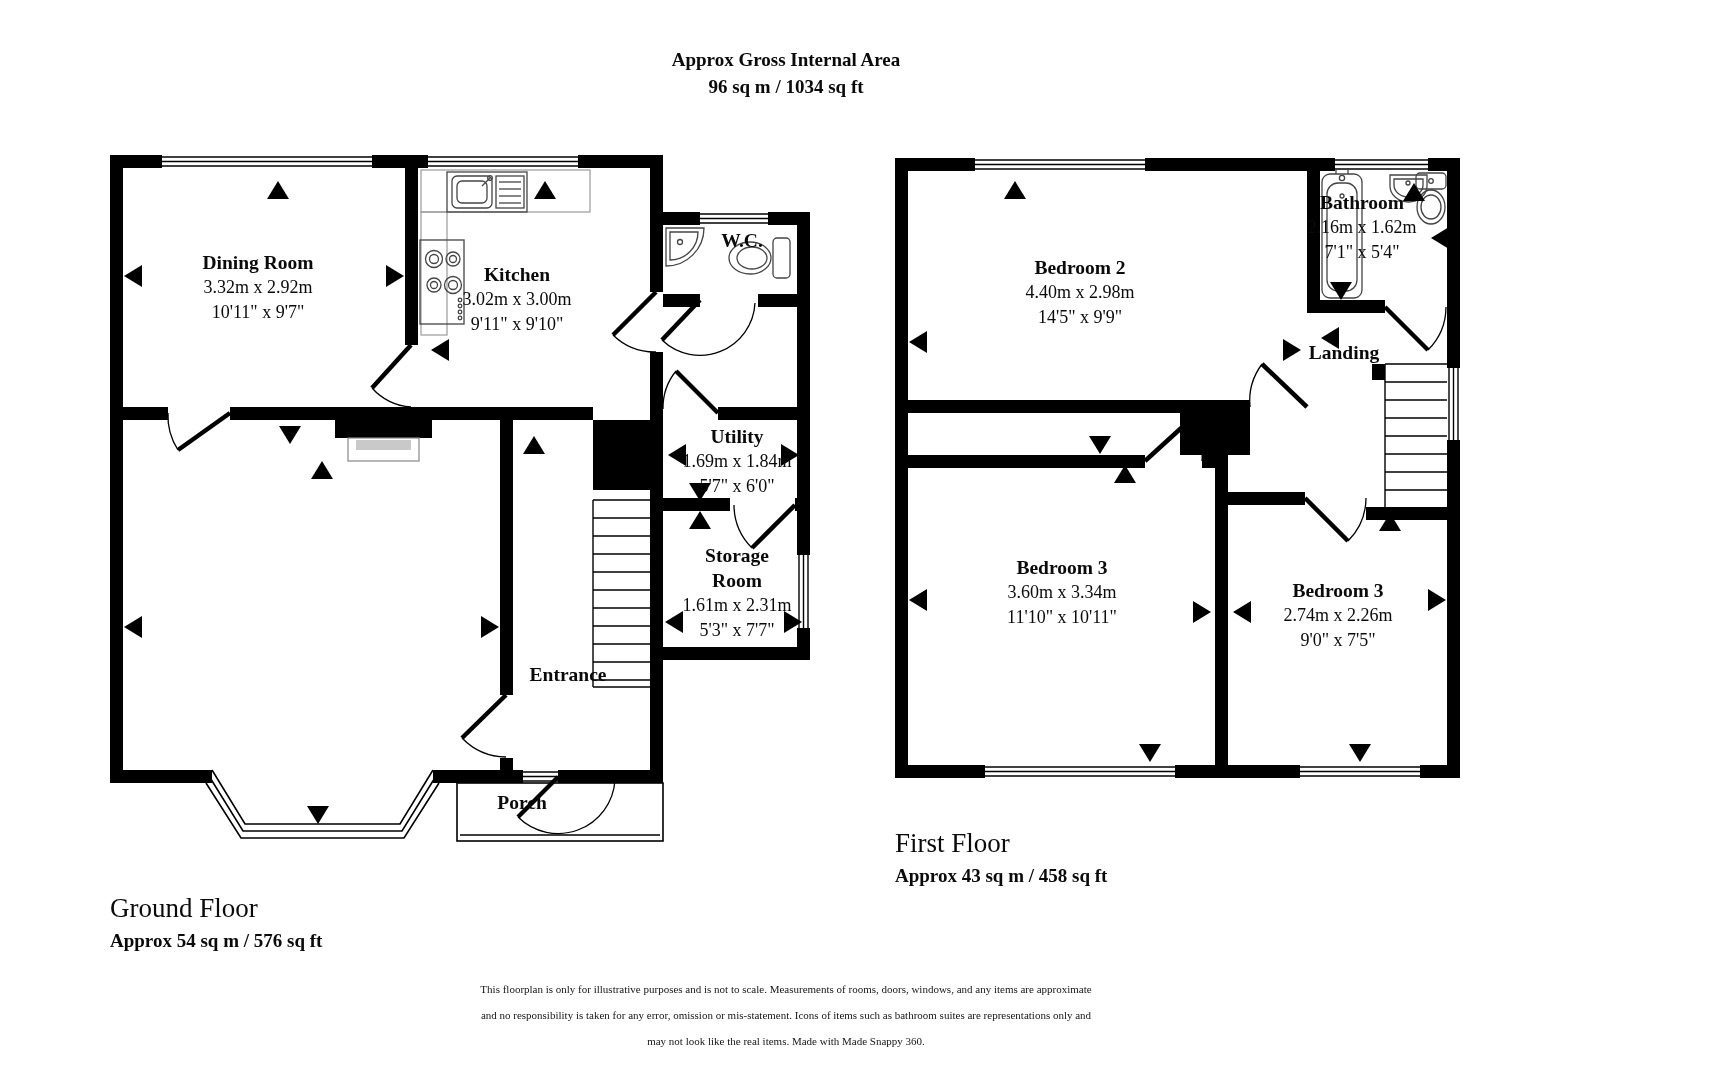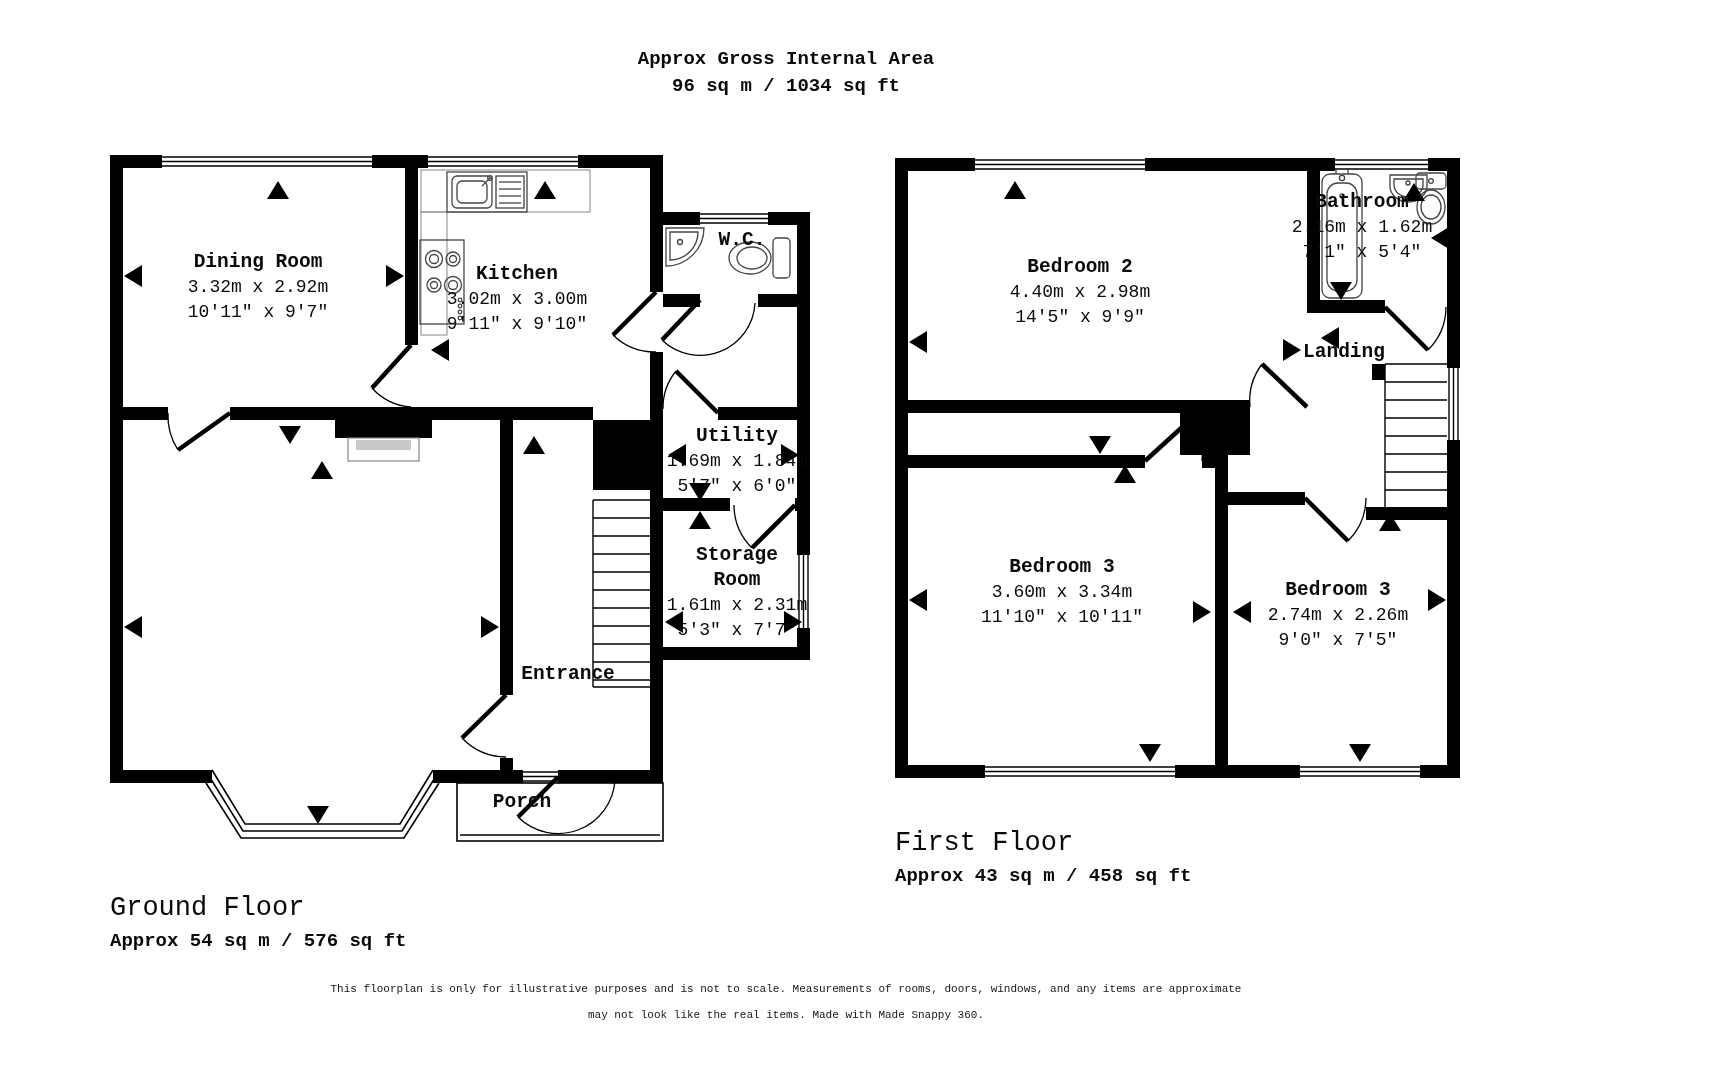--- a/index.html
+++ b/index.html
@@ -1,17 +1,17 @@
 <!DOCTYPE html>
 <html><head>
 <meta charset="utf-8">
 <style>
   html,body{margin:0;padding:0;background:#fff}
   .page{position:relative;width:1736px;height:1080px;background:#fff;overflow:hidden;
-        font-family:Liberation Mono, monospace;color:#0a0a0a}
+        font-family:Liberation Serif, serif;color:#0a0a0a}
   svg.plan{position:absolute;left:0;top:0}
   .hdr{position:absolute;left:786px;top:46px;transform:translateX(-50%);text-align:center;
        font-weight:bold;font-size:19px;line-height:27px}
   .room-label{position:absolute;transform:translateX(-50%);text-align:center;
               white-space:nowrap;line-height:25px}
   .rname{font-weight:bold;font-size:19.5px}
   .rdim{font-size:18px}
   .wrap2{white-space:normal;width:96px;margin:0 auto}
   .floor-title{position:absolute;font-size:27px;font-weight:normal}
   .floor-area{position:absolute;font-size:19px;font-weight:bold}
@@ -364,16 +364,17 @@
   <div class="rdim">9'0" x 7'5"</div>
 </div>
 
 <div class="floor-title" style="left:110px;top:893px">Ground Floor</div>
 <div class="floor-area" style="left:110px;top:930px">Approx 54 sq m / 576 sq ft</div>
 <div class="floor-title" style="left:895px;top:828px">First Floor</div>
 <div class="floor-area" style="left:895px;top:865px">Approx 43 sq m / 458 sq ft</div>
 
 <div class="disclaimer">
   <div>This floorplan is only for illustrative purposes and is not to scale. Measurements of rooms, doors, windows, and any items are approximate</div>
+  <div>and no responsibility is taken for any error, omission or mis-statement. Icons of items such as bathroom suites are representations only and</div>
   <div>may not look like the real items. Made with Made Snappy 360.</div>
 </div>
 
 </div>
 
 </body></html>

